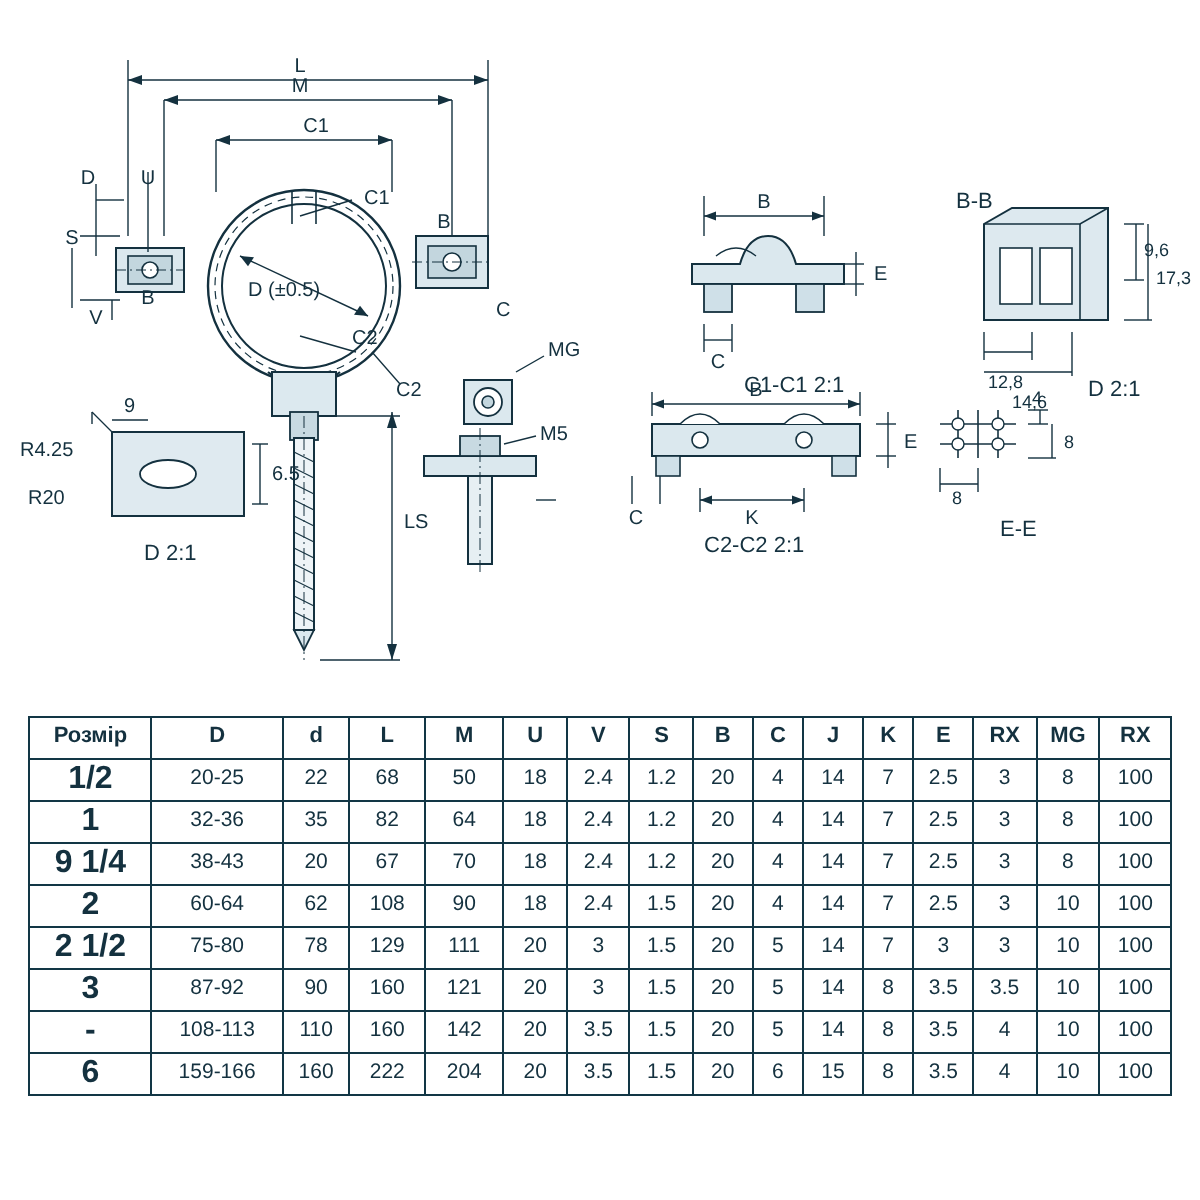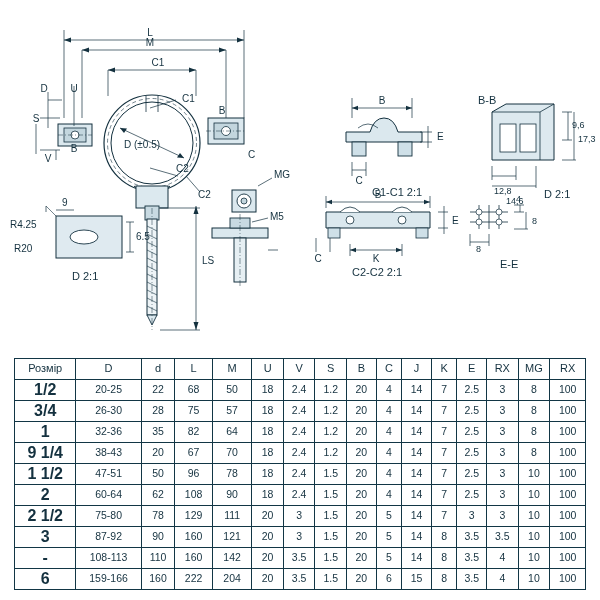--- a/index.html
+++ b/index.html
@@ -47,21 +47,21 @@
   }
   table.spec th, table.spec td {
     border: 1px solid #123645;
     text-align: center;
     padding: 1px 0 2px 0;
     height: 17px;
     line-height: 15px;
     white-space: nowrap;
   }
   table.spec thead th {
-    font-weight: normal;
+    font-weight: bold;
     font-size: 11px;
   }
   table.spec td.size {
     font-weight: bold;
     font-size: 16px;
   }
   table.spec col.c-size { width: 62px; }
   table.spec col.c-d { width: 66px; }
   table.spec col.c-dd { width: 34px; }
   table.spec col.c-l { width: 38px; }
@@ -421,38 +421,20 @@
           <td>20</td>
           <td>4</td>
           <td>14</td>
           <td>7</td>
           <td>2.5</td>
           <td>3</td>
           <td>8</td>
           <td>100</td>
         </tr>
         <tr>
-          <td class="size">3/4</td>
-          <td>26-30</td>
-          <td>28</td>
-          <td>75</td>
-          <td>57</td>
-          <td>18</td>
-          <td>2.4</td>
-          <td>1.2</td>
-          <td>20</td>
-          <td>4</td>
-          <td>14</td>
-          <td>7</td>
-          <td>2.5</td>
-          <td>3</td>
-          <td>8</td>
-          <td>100</td>
-        </tr>
-        <tr>
           <td class="size">1</td>
           <td>32-36</td>
           <td>35</td>
           <td>82</td>
           <td>64</td>
           <td>18</td>
           <td>2.4</td>
           <td>1.2</td>
           <td>20</td>
           <td>4</td>
@@ -475,38 +457,20 @@
           <td>20</td>
           <td>4</td>
           <td>14</td>
           <td>7</td>
           <td>2.5</td>
           <td>3</td>
           <td>8</td>
           <td>100</td>
         </tr>
         <tr>
-          <td class="size">1 1/2</td>
-          <td>47-51</td>
-          <td>50</td>
-          <td>96</td>
-          <td>78</td>
-          <td>18</td>
-          <td>2.4</td>
-          <td>1.5</td>
-          <td>20</td>
-          <td>4</td>
-          <td>14</td>
-          <td>7</td>
-          <td>2.5</td>
-          <td>3</td>
-          <td>10</td>
-          <td>100</td>
-        </tr>
-        <tr>
           <td class="size">2</td>
           <td>60-64</td>
           <td>62</td>
           <td>108</td>
           <td>90</td>
           <td>18</td>
           <td>2.4</td>
           <td>1.5</td>
           <td>20</td>
           <td>4</td>

